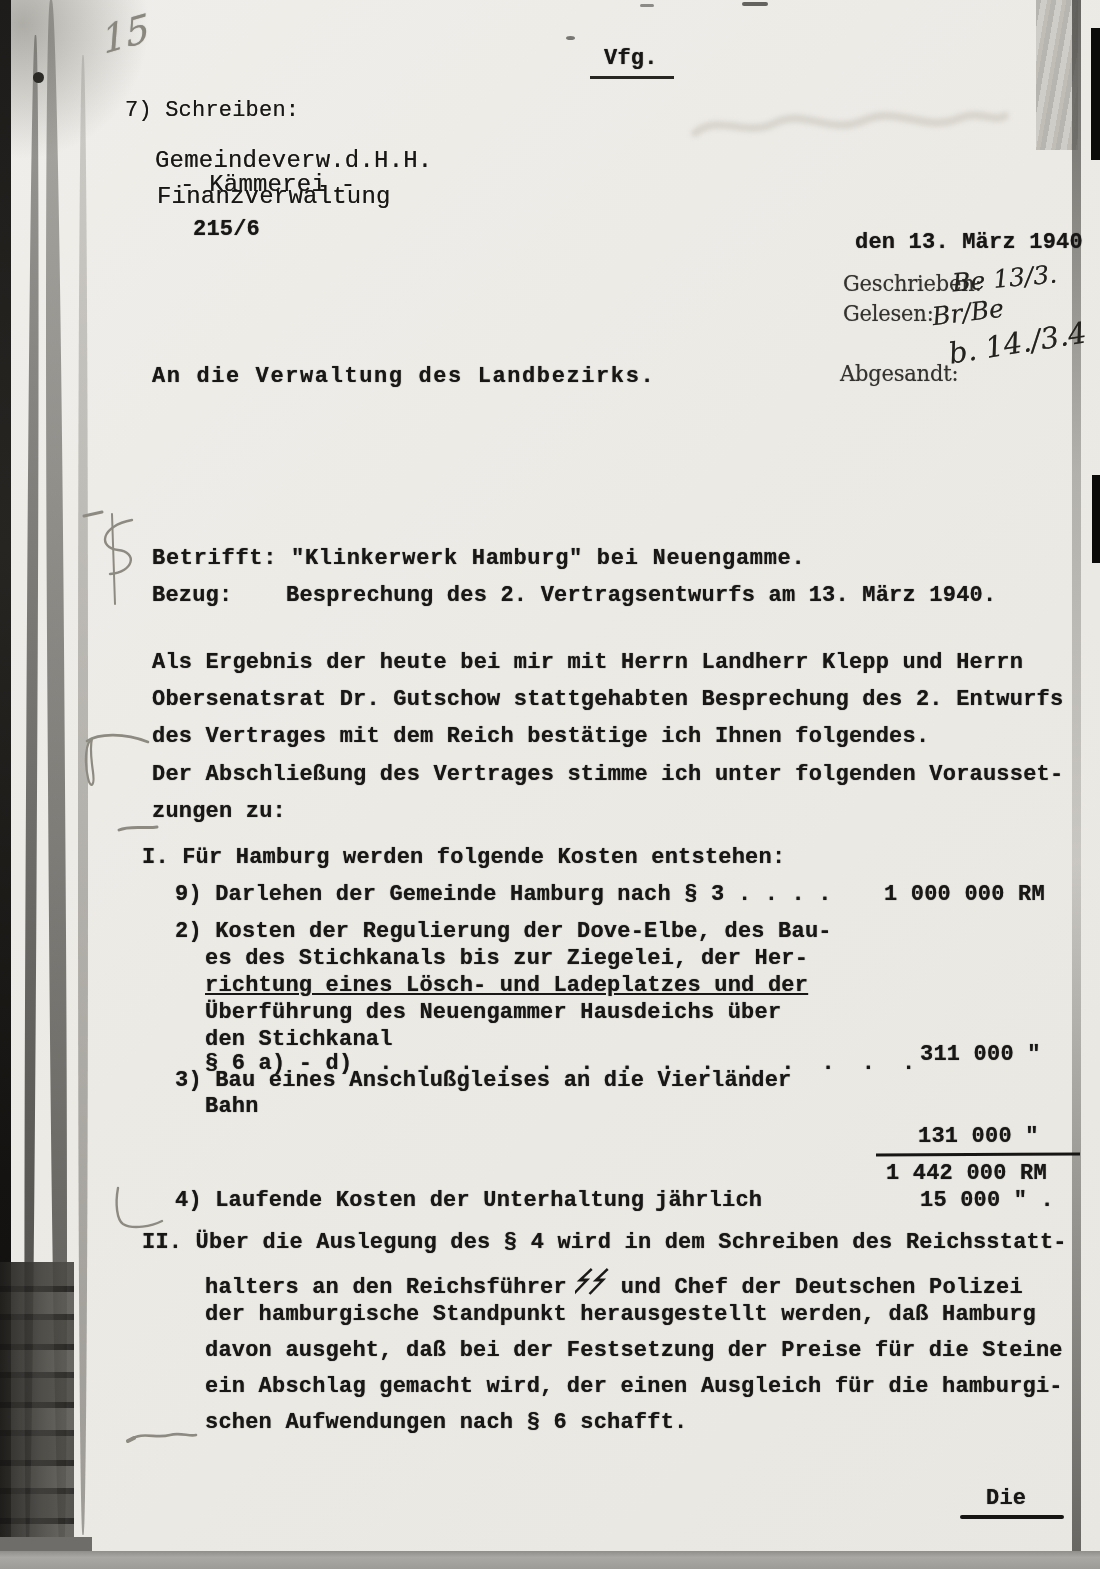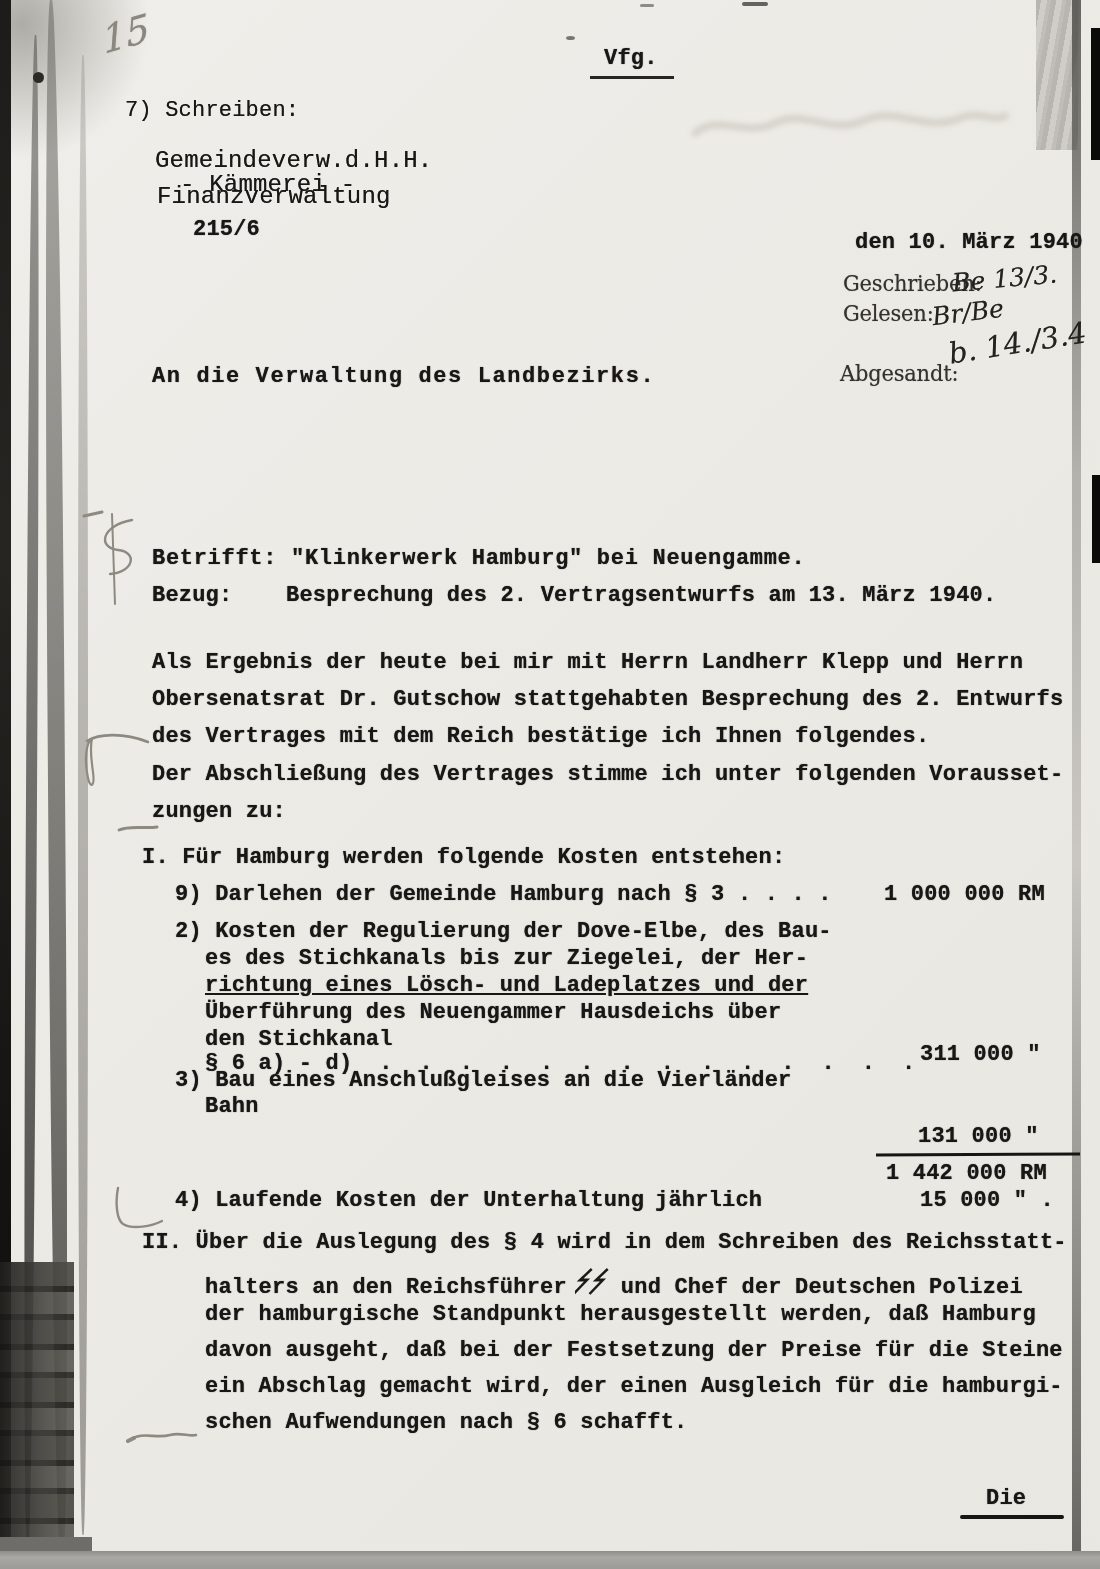--- a/index.html
+++ b/index.html
@@ -93,21 +93,21 @@
     <path d="M4,12 C16,3 30,11 44,7 C54,4 64,9 70,7" stroke-width="2.6"></path>
     <line x1="2" y1="13" x2="8" y2="10" stroke-width="4"></line>
   </svg>
 
   <div class="line vfg" style="left:590px;top:48px;">Vfg.</div>
   <div class="line lt" style="left:125px;top:100px;">7) Schreiben:</div>
   <div class="line lt sm" style="left:155px;top:149px;">Gemeindeverw.d.H.H.</div>
   <div class="line lt sm" style="left:180px;top:173px;">- Kämmerei -</div>
   <div class="line lt sm" style="left:157px;top:185px;">Finanzverwaltung</div>
   <div class="line" style="left:193px;top:219px;">215/6</div>
-  <div class="line" style="left:855px;top:232px;">den 10. März 1940</div>
+  <div class="line" style="left:855px;top:232px;">den 13. März 1940</div>
 
   <div class="fraktur" style="left:843px;top:272px;">Geschrieben:</div>
   <div class="hand" style="left:952px;top:264px;font-size:25px;transform:rotate(-5deg);">Be 13/3.</div>
   <div class="fraktur" style="left:843px;top:302px;">Gelesen:</div>
   <div class="hand" style="left:932px;top:298px;font-size:25px;transform:rotate(-7deg);">Br/Be</div>
   <div class="fraktur" style="left:840px;top:362px;">Abgesandt:</div>
   <div class="hand" style="left:948px;top:326px;font-size:29px;transform:rotate(-9deg);">b. 14./3.4</div>
 
   <div class="line ls" style="left:152px;top:366px;">An die Verwaltung des Landbezirks.</div>
 

